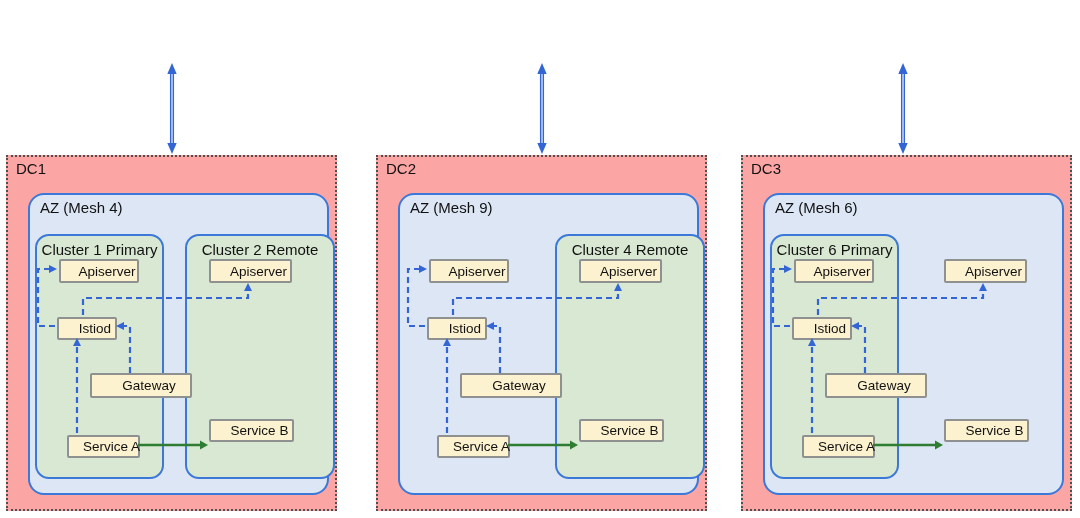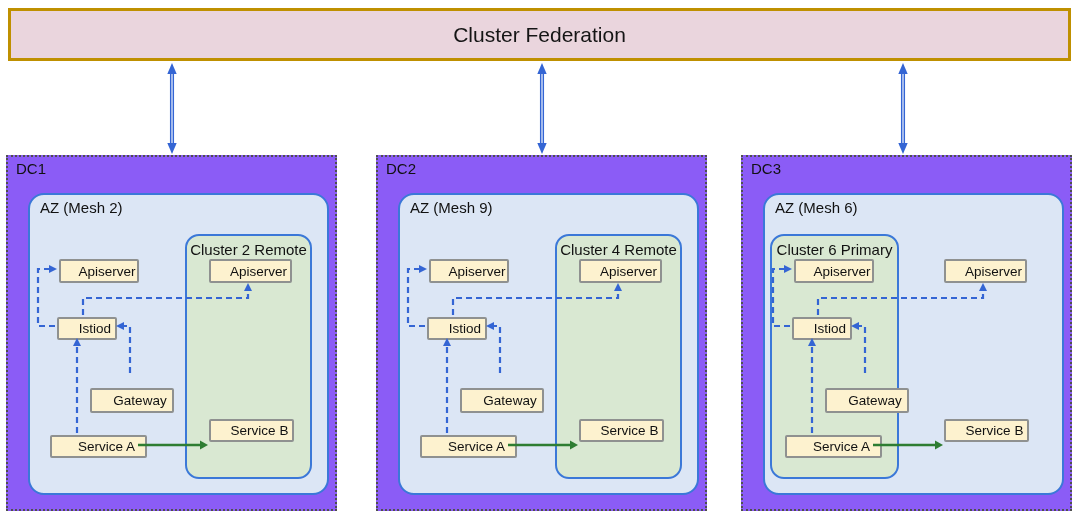--- a/index.html
+++ b/index.html
@@ -13,67 +13,64 @@
     position:absolute; left:8px; top:8px; width:1063px; height:53px;
     background:#ead5dd; border:3px solid #bf9000;
     display:flex; align-items:center; justify-content:center;
     font-size:21px; color:#151515;
   }
   
   .fed-arrows { position:absolute; left:0; top:0; width:1080px; height:518px; pointer-events:none; }
   
   .dc {
     position:absolute; top:155px; width:331px; height:356px;
-    border:2px dotted #4f4f4f; background:#8b5cf6;
+    border:2px dotted #4f4f4f; background:#fca5a5;
   }
   .dc-1 { left:6px; } .dc-2 { left:376px; } .dc-3 { left:741px; }
   .dc-label { position:absolute; left:8px; top:3px; font-size:15px; color:#111; }
   
   .az {
     position:absolute; left:20px; top:36px; width:301px; height:302px;
     background:#dce6f5; border:2px solid #3b78d8; border-radius:16px;
   }
   .az-label { position:absolute; left:32px; top:42px; font-size:15px; color:#111; }
   
   .cluster {
     position:absolute; top:77px; height:245px;
     background:#d9e8d2; border:2px solid #3b78d8; border-radius:14px;
   }
   .cluster.primary { left:27px; width:129px; }
-  .cluster.remote  { left:177px; width:127px; }
+  .cluster.remote  { left:177px; width:150px; }
   .cluster-title { text-align:center; margin-top:5px; font-size:15px; white-space:nowrap; color:#111; }
   
   .node {
     position:absolute; background:#fdf2cf; border:2.5px solid #8f9190; border-radius:2px;
     display:flex; align-items:center; justify-content:center;
     font-size:13.5px; color:#111; white-space:nowrap;padding-left:16px;
   }
   .n-apiserver-p { left:51px;  top:102px; width:80px; height:24px; }
   .n-istiod      { left:49px;  top:160px; width:60px; height:23px;text-align:right; }
-  .n-gateway     { left:82px;  top:231px; width:84px; height:25px; }
-  .n-service-a   { left:42px;  top:278px; width:97px; height:23px; }
+  .n-gateway     { left:82px;  top:216px; width:102px; height:25px; }
+  .n-service-a   { left:59px;  top:278px; width:73px; height:23px; }
   .n-apiserver-r { left:201px; top:102px; width:83px; height:24px; }
   .n-service-b   { left:201px; top:262px; width:85px; height:23px; }
   
   .wires { position:absolute; left:-2px; top:-2px; width:331px; height:356px; pointer-events:none; }
   .dash  { fill:none; stroke:#3465d4; stroke-width:2.2; stroke-dasharray:6 4; }
   .bluefill { fill:#3465d4; stroke:none; }
   .greenline { fill:none; stroke:#2e7d32; stroke-width:2.4; }
   .greenfill { fill:#2e7d32; stroke:none; }
   .fedline { stroke:#3465d4; stroke-width:1.5; }
   .fedfill { fill:#3465d4; stroke:none; }
 </style>
 </head>
 <body>
 
 <div class="canvas">
 
-  <div class="banner">
-    <span>Cluster Federation</span>
-  </div>
 
   <svg class="fed-arrows" viewBox="0 0 1080 518">
     <g>
       <line class="fedline" x1="170.7" y1="73" x2="170.7" y2="145"></line>
       <line class="fedline" x1="173.3" y1="73" x2="173.3" y2="145"></line>
       <polygon class="fedfill" points="172,63 167.3,74 176.7,74"></polygon>
       <polygon class="fedfill" points="172,154 167.3,143 176.7,143"></polygon>
     </g>
     <g>
       <line class="fedline" x1="540.7" y1="73" x2="540.7" y2="145"></line>
@@ -85,21 +82,24 @@
       <line class="fedline" x1="901.7" y1="73" x2="901.7" y2="145"></line>
       <line class="fedline" x1="904.3" y1="73" x2="904.3" y2="145"></line>
       <polygon class="fedfill" points="903,63 898.3,74 907.7,74"></polygon>
       <polygon class="fedfill" points="903,154 898.3,143 907.7,143"></polygon>
     </g>
   </svg>
 
   <div class="dc dc-1">
     <div class="dc-label">DC1</div>
     <div class="az"></div>
-    <div class="az-label">AZ (Mesh 2)</div>
+    <div class="az-label">AZ (Mesh 4)</div>
+    <div class="cluster primary">
+      <div class="cluster-title">Cluster 1 Primary</div>
+    </div>
     <div class="cluster remote">
       <div class="cluster-title">Cluster 2 Remote</div>
     </div>
     <div class="node n-apiserver-p">Apiserver</div>
     <div class="node n-istiod">Istiod</div>
     <div class="node n-gateway">Gateway</div>
     <div class="node n-service-a">Service A</div>
     <div class="node n-apiserver-r">Apiserver</div>
     <div class="node n-service-b">Service B</div>
     <svg class="wires" viewBox="0 0 331 356">

